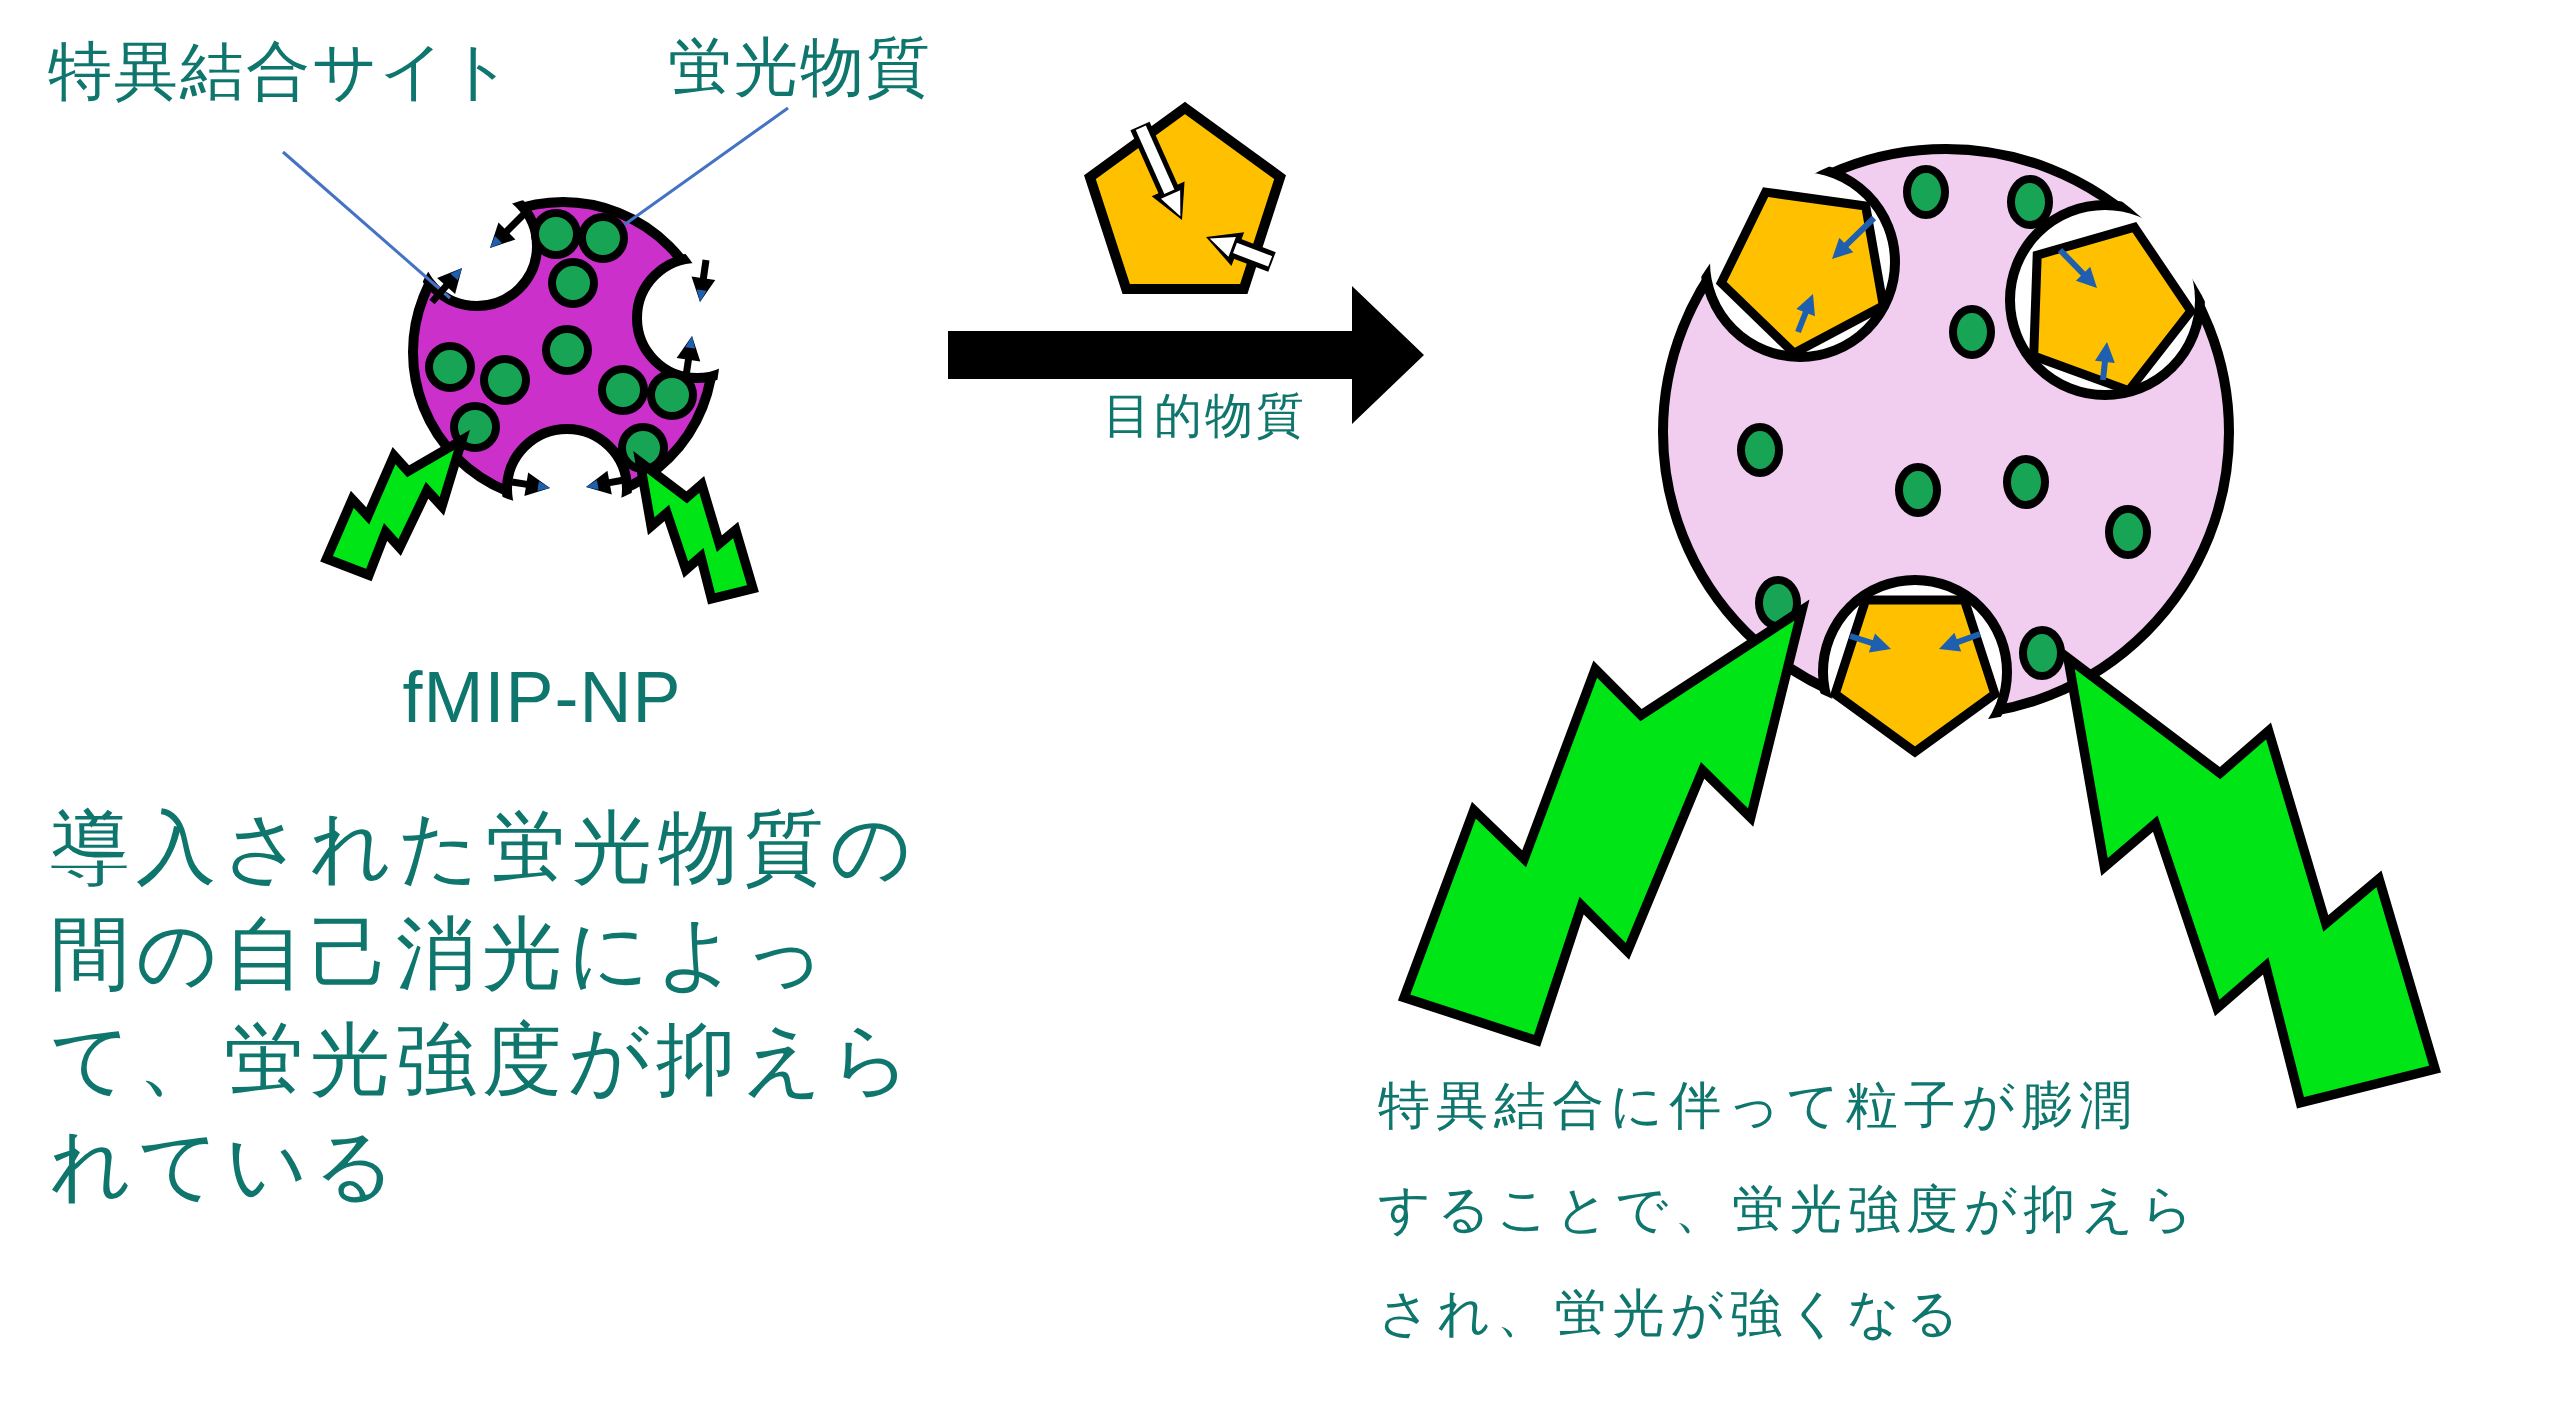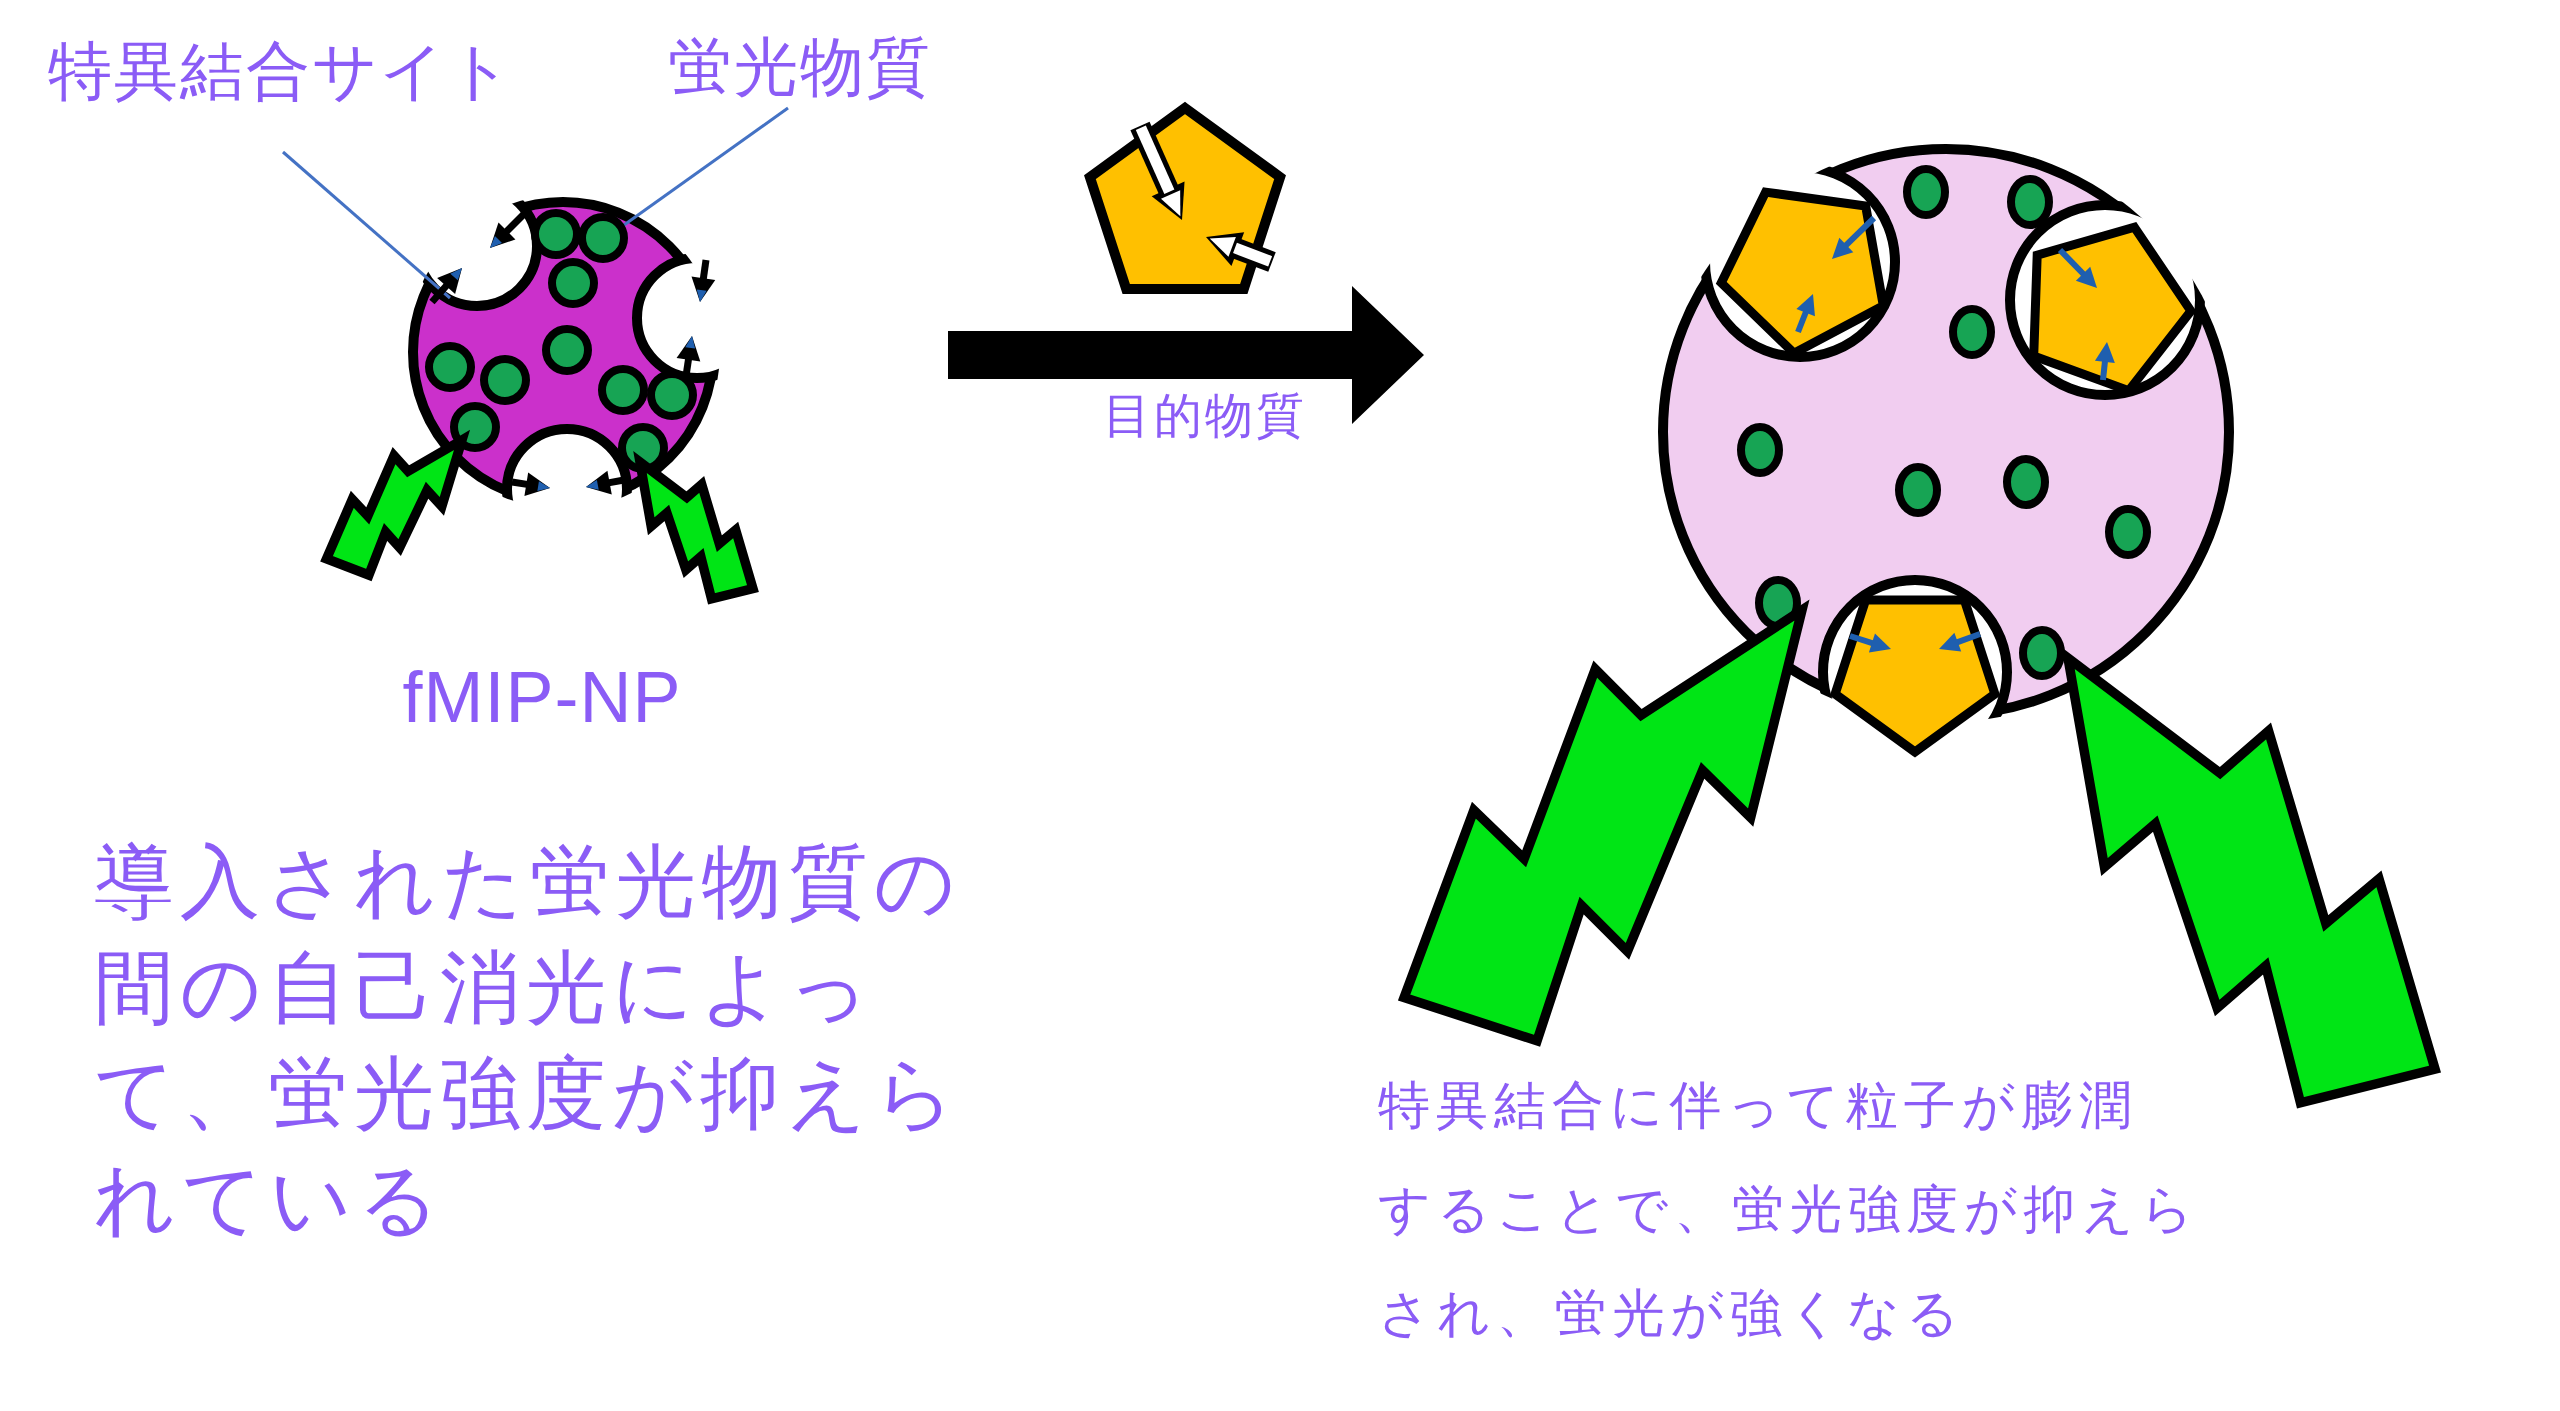--- a/index.html
+++ b/index.html
@@ -1,25 +1,25 @@
 <!DOCTYPE html>
 <html><head>
 <meta charset="utf-8">
 <style>
   html,body{margin:0;padding:0;background:#fff;}
   .canvas{position:relative;width:2560px;height:1411px;background:#fff;overflow:hidden;
           font-family:"Liberation Sans","DejaVu Sans",sans-serif;}
   svg{position:absolute;left:0;top:0;}
-  .t{position:absolute;color:#8b5cf6;white-space:nowrap;font-weight:500;}
+  .t{position:absolute;color:#0f766e;white-space:nowrap;font-weight:500;}
   #lbl-binding-site{left:48px;top:28px;font-size:64px;letter-spacing:2px;}
   #lbl-fluorophore{left:668px;top:24px;font-size:64px;letter-spacing:2px;}
   #lbl-fmip{left:342px;top:656px;width:400px;text-align:center;font-size:72px;letter-spacing:1px;}
   #lbl-target{left:1005px;top:384px;width:400px;text-align:center;font-size:48px;letter-spacing:3px;}
   #lbl-target-sub{left:958px;top:476px;width:480px;text-align:center;font-size:58px;letter-spacing:1px;}
-  #note-left{left:50px;top:829px;font-size:80px;line-height:106px;letter-spacing:6px;margin-left:44px;}
+  #note-left{left:50px;top:795px;font-size:80px;line-height:106px;letter-spacing:6px;}
   #note-right{left:1378px;top:1053px;font-size:52px;line-height:104px;letter-spacing:6px;}
 </style>
 </head>
 <body>
 
 <div class="canvas">
 
   <svg id="art" width="2560" height="1411" viewBox="0 0 2560 1411">
     <defs>
       <mask id="maskL">

